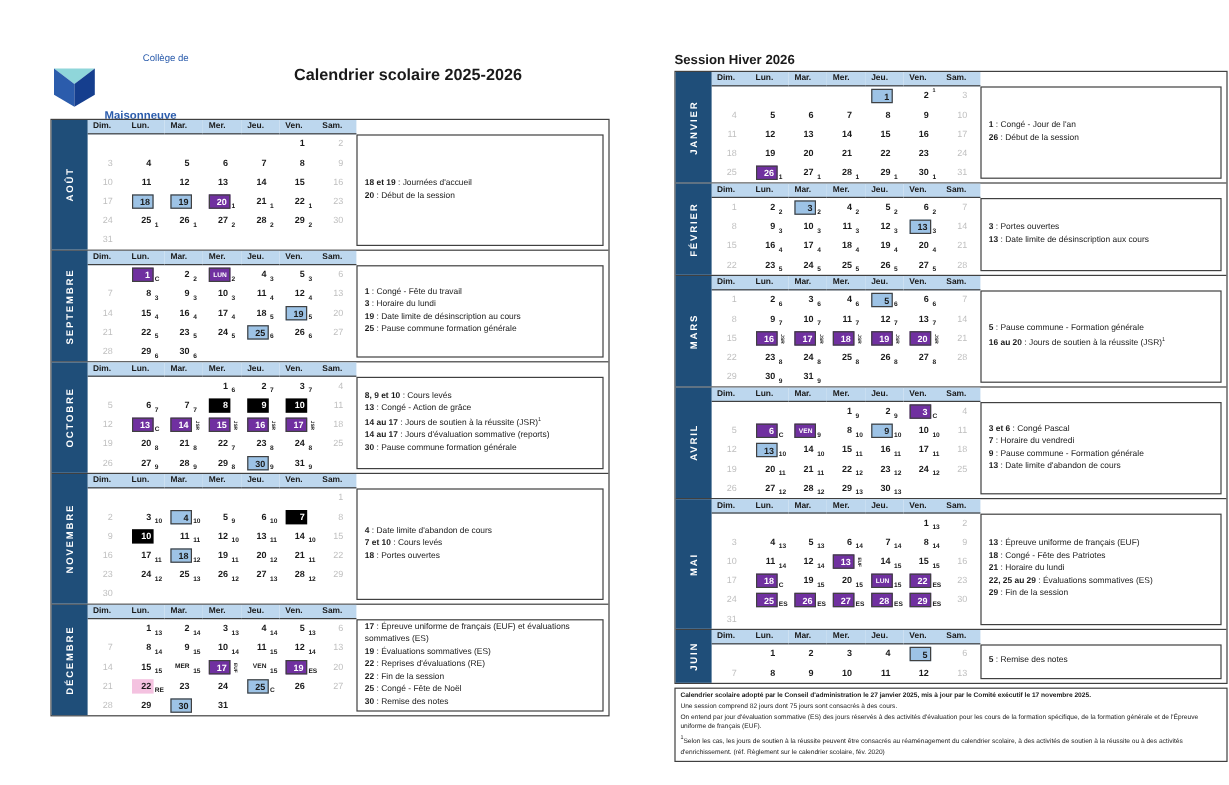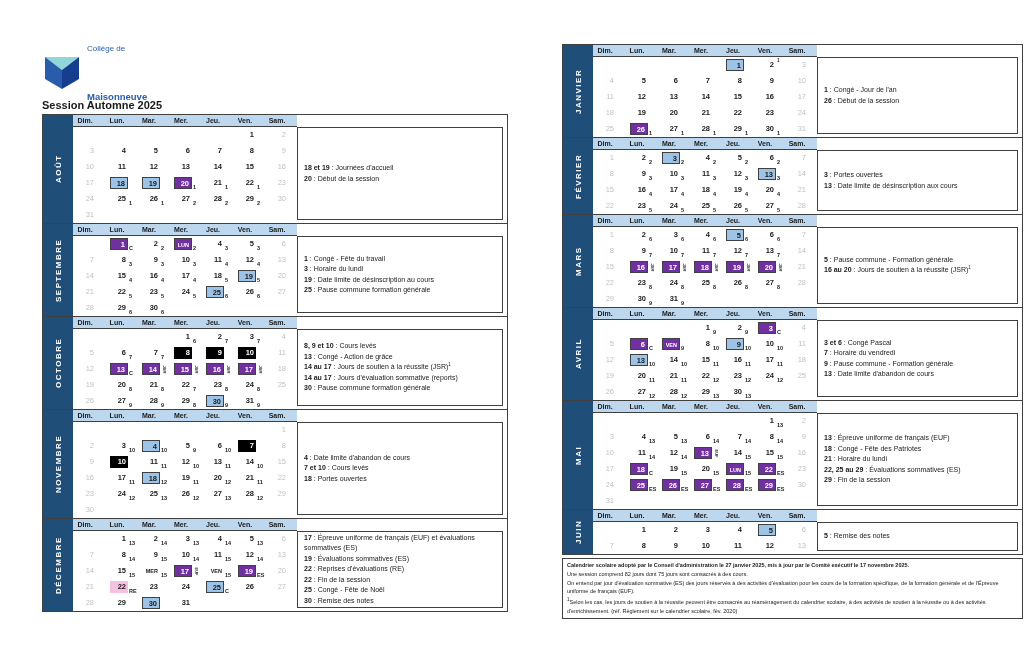--- a/index.html
+++ b/index.html
@@ -1,20 +1,20 @@
 <!DOCTYPE html>
 <html style="--monthbar: #1F4E79; --headerbg: #BDD7EE; --purple: #7030A0; --blue: #9DC3E6; --pink: #F4C2E0; --gray: #BFBFBF; --logoblue: #2B5CAC; --logoteal: #8FD6DA; --logodark: #153E8E;"><head>
 <meta charset="utf-8">
 <style>
   html,body{margin:0;padding:0;background:#fff;}
   body{font-family:"Liberation Sans",sans-serif;color:#1a1a1a;}
   .page{position:relative;width:1024px;height:654px;background:#fff;overflow:hidden;}
 
   .logo{position:absolute;left:44px;top:44px;display:flex;gap:7px;align-items:center;}
-  .logo-text .l1{font-size:8px;color:var(--logoblue);line-height:10px;}
+  .logo-text .l1{font-size:8px;color:var(--logoblue);line-height:10px;margin-left:32px;}
   .logo-text .l2{font-size:9.5px;font-weight:bold;color:var(--logoblue);line-height:11px;margin-top:37px;}
 
   .doc-title{position:absolute;left:170px;top:55px;width:340px;text-align:center;
              font-size:13.5px;font-weight:bold;}
 
   .session{position:absolute;}
   .s0{left:42px;top:99px;width:466px;}
   .s1{left:562px;top:44px;width:461px;}
   .stitle{font-size:11px;font-weight:bold;margin-bottom:3px;}
 
@@ -62,23 +62,23 @@
       <polygon points="1,1 35,1 18,14" style="fill:var(--logoteal)"></polygon>
       <polygon points="1,1 18,14 18,33 1,23" style="fill:var(--logoblue)"></polygon>
       <polygon points="35,1 18,14 18,33 35,23" style="fill:var(--logodark)"></polygon>
     </svg>
     <div class="logo-text">
       <div class="l1">Collège de</div>
       <div class="l2">Maisonneuve</div>
     </div>
   </div>
 
+  <div class="doc-title">Calendrier scolaire 2025-2026</div>
 
   <div class="session s0">
-    <div class="stitle">Session Automne 2025</div>
     <div class="caltable">
         <div class="month" style="grid-template-rows: 12px repeat(6, 16px);">
           <div class="mlabel" style="grid-area: 1 / 1 / -1;">AOÛT</div>
           <div class="notes" style="grid-area: 1 / 9 / -1;">
             <div class="note"><b>18 et 19</b> : Journées d'accueil</div>
             <div class="note"><b>20</b> : Début de la session</div>
           </div>
           <div class="hcell">Dim.</div>
           <div class="hcell">Lun.</div>
           <div class="hcell">Mar.</div>
@@ -798,20 +798,21 @@
             <span class="sub"></span>
           </div>
           <div class="dcell"></div>
           <div class="dcell"></div>
           <div class="dcell"></div>
         </div>
       </div>
   </div>
 
   <div class="session s1">
+    <div class="stitle">Session Hiver 2026</div>
     <div class="caltable">
         <div class="month" style="grid-template-rows: 12px repeat(5, 16px);">
           <div class="mlabel" style="grid-area: 1 / 1 / -1;">JANVIER</div>
           <div class="notes" style="grid-area: 1 / 9 / -1;">
             <div class="note"><b>1</b> : Congé - Jour de l'an</div>
             <div class="note"><b>26</b> : Début de la session</div>
           </div>
           <div class="hcell">Dim.</div>
           <div class="hcell">Lun.</div>
           <div class="hcell">Mar.</div>

